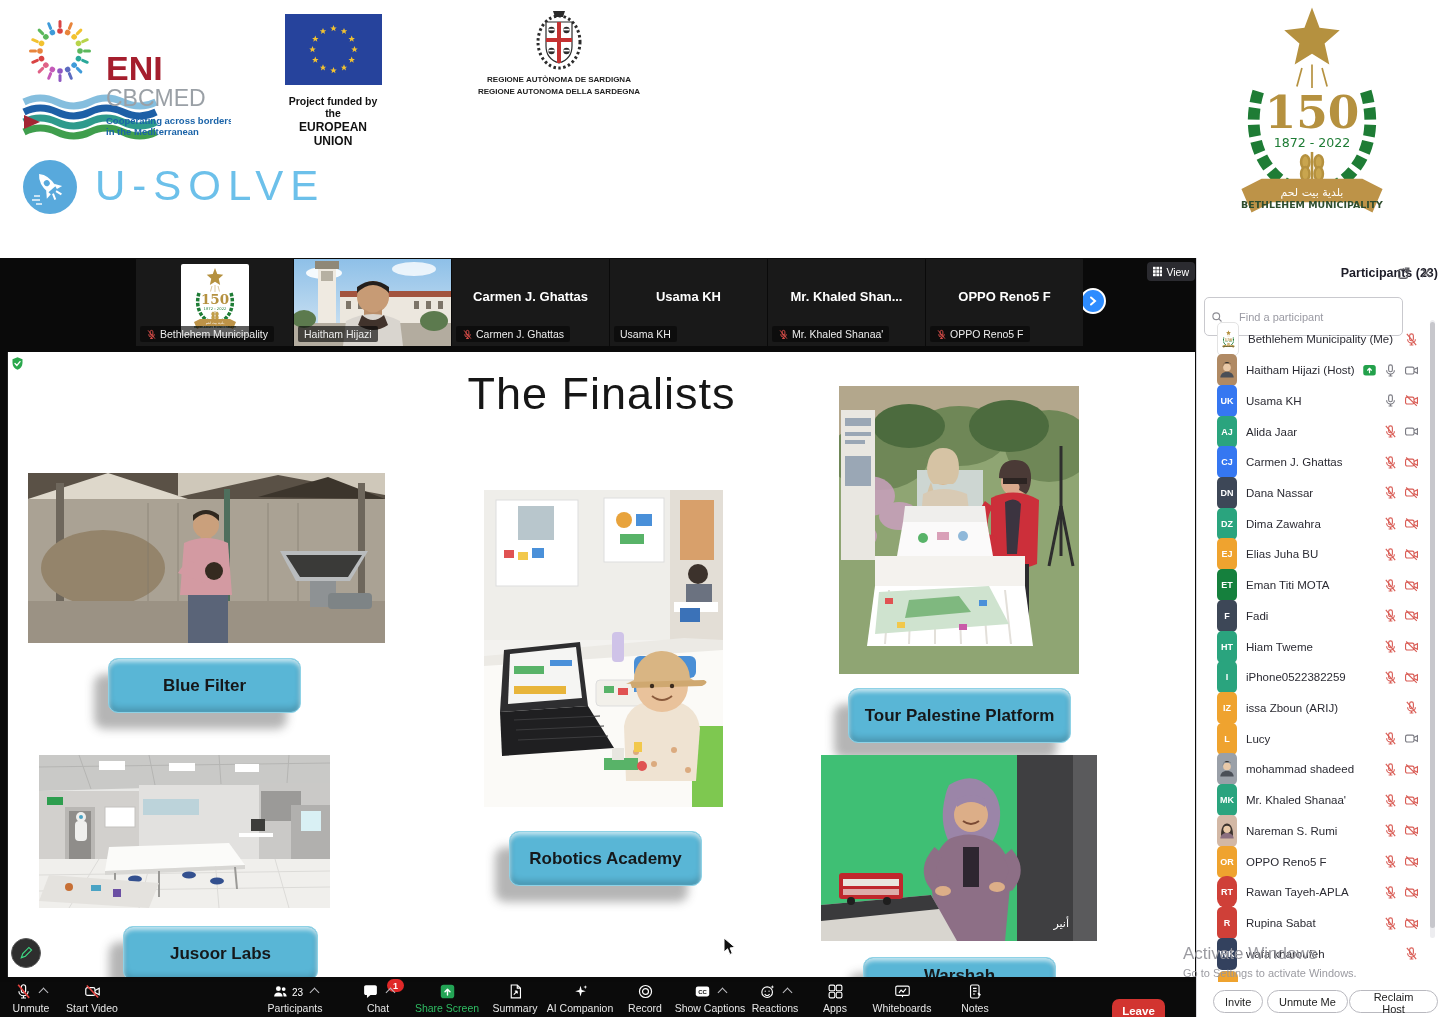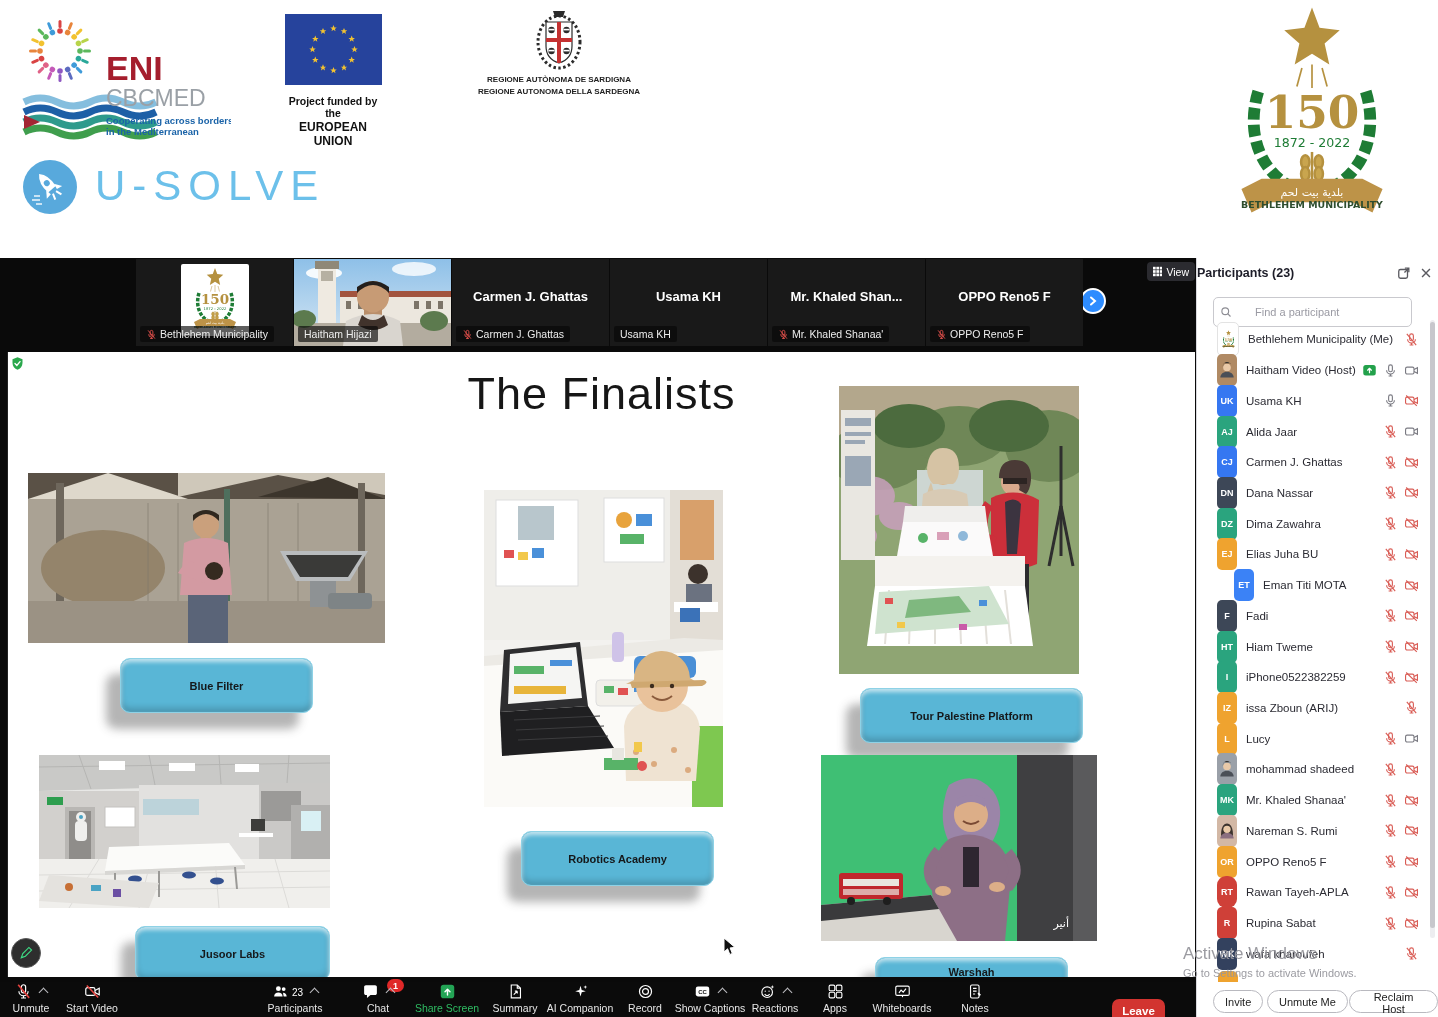--- a/index.html
+++ b/index.html
@@ -28,41 +28,41 @@
   .tile-scene{position:absolute;inset:0;width:100%;height:100%;}
   .nametag{position:absolute;left:4px;bottom:4px;background:rgba(8,8,8,.65);color:#ededed;font-size:10.5px;padding:2px 6px;display:flex;align-items:center;gap:3px;border-radius:2px;z-index:3;white-space:nowrap;}
   .view-btn{position:absolute;left:1147px;top:4px;width:48px;height:19px;background:#2b2b30;border:none;border-radius:4px;color:#fff;font-size:10.5px;display:flex;align-items:center;justify-content:center;gap:4px;font-family:inherit;}
   .next-btn{position:absolute;left:1080px;top:30px;width:26px;height:26px;border-radius:50%;background:#2d8cff;border:2px solid #fff;display:flex;align-items:center;justify-content:center;padding:0;}
 
   
   .slide{position:absolute;left:7px;top:352px;width:1187px;height:625px;background:#fff;overflow:hidden;border-left:1px solid #222;}
   .slide-title{position:absolute;top:16px;left:0;width:100%;text-align:center;font-size:45px;color:#161616;letter-spacing:1px;}
   .photo{position:absolute;overflow:hidden;}
   .photo svg{width:100%;height:100%;display:block;}
-  .pill{position:absolute;background:#59b6d6;border:1px solid #8ed2e6;border-radius:10px;display:flex;align-items:center;justify-content:center;font-weight:bold;font-size:11px;color:#15181a;box-shadow:-14px 16px 10px rgba(60,60,60,.38), inset 0 3px 4px rgba(255,255,255,.65), inset 0 -4px 6px rgba(0,0,0,.18);margin-left:12px;}
+  .pill{position:absolute;background:#59b6d6;border:1px solid #8ed2e6;border-radius:10px;display:flex;align-items:center;justify-content:center;font-weight:bold;font-size:17px;color:#15181a;box-shadow:-14px 16px 10px rgba(60,60,60,.38), inset 0 3px 4px rgba(255,255,255,.65), inset 0 -4px 6px rgba(0,0,0,.18);}
   .shield{position:absolute;left:2px;top:4px;}
   .pencil-btn{position:absolute;left:3px;top:586px;width:30px;height:30px;border-radius:50%;background:#2e2e2e;border:1px solid #5a5a5a;display:flex;align-items:center;justify-content:center;padding:0;}
 
   
   .toolbar{position:absolute;left:0;top:982px;width:1196px;height:35px;background:#0b0b0b;}
   .tbi{position:absolute;top:2px;width:90px;margin-left:-45px;display:flex;flex-direction:column;align-items:center;gap:1px;background:none;border:none;color:#e6e6e6;font-size:10.5px;font-family:inherit;padding:0;}
   .tbi .ico{position:relative;height:17px;display:flex;align-items:center;gap:3px;}
   .ti{width:17px;height:17px;}
   .tbi-green{color:#2fbd63;}
   .badge-plain{color:#fff;font-size:10px;}
   .badge-red{position:absolute;top:-5px;right:-10px;background:#e02828;color:#fff;border-radius:8px;min-width:13px;height:13px;font-size:9px;display:flex;align-items:center;justify-content:center;padding:0 2px;font-weight:bold;}
   .chev-up{width:6px;height:6px;border-left:1.5px solid #bdbdc2;border-top:1.5px solid #bdbdc2;transform:rotate(45deg);margin-left:5px;}
   .leave-btn{position:absolute;left:1112px;top:5px;width:53px;height:24px;background:#d23430;color:#fff;font-weight:bold;font-size:11.5px;border:none;border-radius:7px;font-family:inherit;margin-top:12px;}
 
   
   .panel{position:absolute;left:1196px;top:258px;width:242px;height:759px;background:#fff;border-left:1px solid #d9d9de;box-sizing:border-box;}
-  .panel-title{position:absolute;top:8px;left:0;width:100%;text-align:left;font-weight:bold;font-size:12.5px;color:#1d1d28;}
+  .panel-title{position:absolute;top:8px;left:0;width:100%;text-align:right;font-weight:bold;font-size:12.5px;color:#1d1d28;}
   .hbtn{position:absolute;top:7px;width:16px;height:16px;background:none;border:none;padding:0;display:flex;align-items:center;justify-content:center;}
   .hicon{width:14px;height:14px;}
-  .search-wrap{position:absolute;left:16px;top:39px;width:199px;height:30px;border:1px solid #c9c9ce;border-radius:5px;display:flex;align-items:center;padding:0 6px;gap:21px;background:#fff;box-sizing:border-box;}
+  .search-wrap{position:absolute;left:7px;top:39px;width:199px;height:39px;border:1px solid #c9c9ce;border-radius:5px;display:flex;align-items:center;padding:0 6px;gap:14px;background:#fff;box-sizing:border-box;}
   .search-input{border:none;outline:none;flex:1;font-size:11px;color:#333;font-family:inherit;background:transparent;min-width:0;}
   .search-input::placeholder{color:#9a9aa3;}
   .plist{position:absolute;left:0;top:66px;width:236px;}
   .prow{height:30.72px;display:flex;align-items:center;padding-left:20px;position:relative;}
   .avatar{width:20px;height:32px;border-radius:5px;display:flex;align-items:center;justify-content:center;color:#fff;font-weight:bold;font-size:9px;overflow:hidden;flex:none;}
   .pname{margin-left:9px;font-size:11.5px;color:#2b2b33;white-space:nowrap;}
   .picons{position:absolute;right:14px;display:flex;align-items:center;gap:6px;}
   .pi{width:15px;height:15px;display:block;}
   .pscroll{position:absolute;left:233px;top:62px;width:5px;height:618px;background:#ededf0;border-radius:3px;}
   .pscroll-thumb{position:absolute;left:0;top:2px;width:5px;height:606px;background:#c7c7cc;border-radius:3px;}
@@ -828,21 +828,21 @@
               <use href="#p-mic-off"></use>
             </svg>
           </span>
         </div>
         <div class="prow">
           <div class="avatar" style="background:#b08a64;">
             <svg viewBox="0 0 24 24" width="20" height="20">
               <use href="#s-face-m"></use>
             </svg>
           </div>
-          <span class="pname">Haitham Video (Host)</span>
+          <span class="pname">Haitham Hijazi (Host)</span>
           <span class="picons">
             <svg class="pi" viewBox="0 0 24 24">
               <use href="#p-share"></use>
             </svg>
             <svg class="pi" viewBox="0 0 24 24">
               <use href="#p-mic-on"></use>
             </svg>
             <svg class="pi" viewBox="0 0 24 24">
               <use href="#p-cam-on"></use>
             </svg>
@@ -926,21 +926,21 @@
           <span class="picons">
             <svg class="pi" viewBox="0 0 24 24">
               <use href="#p-mic-off"></use>
             </svg>
             <svg class="pi" viewBox="0 0 24 24">
               <use href="#p-cam-off"></use>
             </svg>
           </span>
         </div>
         <div class="prow">
-          <div class="avatar" style="background:#3b82f6;margin-left:17px;">
+          <div class="avatar" style="background:#15803d;">
             <span>ET</span>
           </div>
           <span class="pname">Eman Titi MOTA</span>
           <span class="picons">
             <svg class="pi" viewBox="0 0 24 24">
               <use href="#p-mic-off"></use>
             </svg>
             <svg class="pi" viewBox="0 0 24 24">
               <use href="#p-cam-off"></use>
             </svg>

